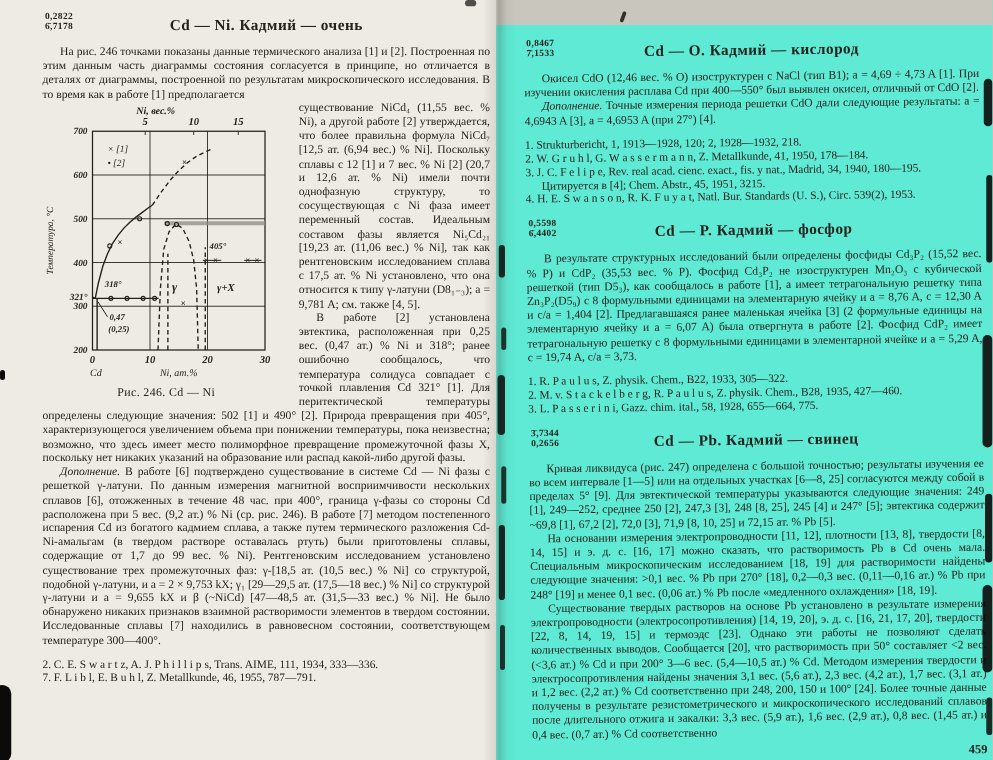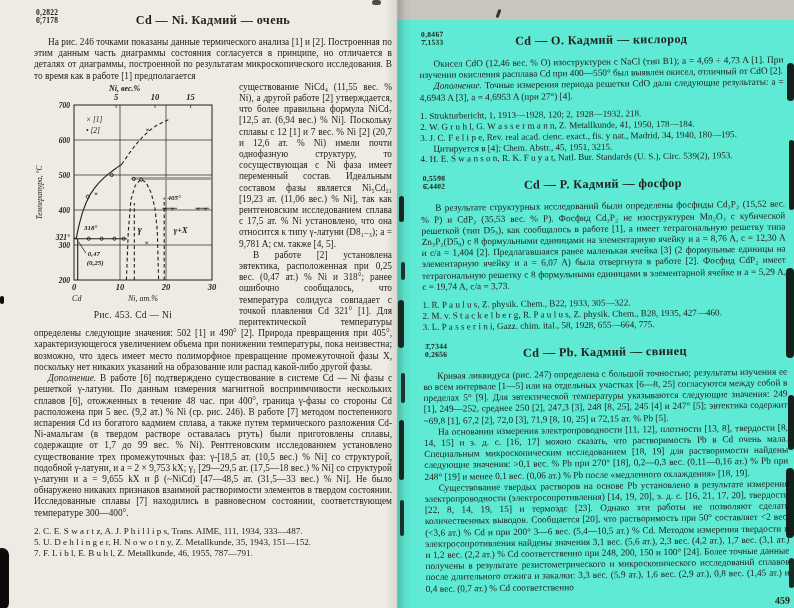--- a/index.html
+++ b/index.html
@@ -108,38 +108,37 @@
               <circle cx="77.72" cy="90" r="1.6" fill="none" stroke="#23211c" stroke-width="0.9"></circle>
               <circle cx="99.8" cy="93.85" r="1.6" fill="none" stroke="#23211c" stroke-width="0.9"></circle>
               <circle cx="107.16" cy="94.55" r="1.6" fill="none" stroke="#23211c" stroke-width="0.9"></circle>
               <text x="140.28" y="114.5" font-size="7" fill="#23211c" font-family="&quot;Liberation Serif&quot;,&quot;DejaVu Serif&quot;,serif" text-anchor="middle" font-style="italic" font-weight="bold">405°</text>
               <text x="56.56" y="144.6" font-size="7" fill="#23211c" font-family="&quot;Liberation Serif&quot;,&quot;DejaVu Serif&quot;,serif" text-anchor="middle" font-style="italic" font-weight="bold">318°</text>
               <text x="59.78" y="171.2" font-size="7" fill="#23211c" font-family="&quot;Liberation Serif&quot;,&quot;DejaVu Serif&quot;,serif" text-anchor="middle" font-style="italic" font-weight="bold">0,47</text>
               <text x="61.16" y="180.29999999999998" font-size="7" fill="#23211c" font-family="&quot;Liberation Serif&quot;,&quot;DejaVu Serif&quot;,serif" text-anchor="middle" font-style="italic" font-weight="bold">(0,25)</text>
               <text x="105.78" y="147.75" font-size="10" fill="#23211c" font-family="&quot;Liberation Serif&quot;,&quot;DejaVu Serif&quot;,serif" text-anchor="middle" font-style="italic" font-weight="bold">γ</text>
               <text x="146.71999999999997" y="147.75" font-size="8.5" fill="#23211c" font-family="&quot;Liberation Serif&quot;,&quot;DejaVu Serif&quot;,serif" text-anchor="middle" font-style="italic" font-weight="bold">γ+X</text>
             </svg>
-          <div class="fig-caption">Рис. 453. Cd — Ni</div>
+          <div class="fig-caption">Рис. 246. Cd — Ni</div>
         </div>
 
         <div class="para">
           <span>существование NiCd₄ (11,55 вес. % Ni), а другой работе [2] утверждается, что более правильна формула NiCd₇ [12,5 ат. (6,94 вес.) % Ni]. Поскольку сплавы с 12 [1] и 7 вес. % Ni [2] (20,7 и 12,6 ат. % Ni) имели почти однофазную структуру, то сосуществующая с Ni фаза имеет переменный состав. Идеальным составом фазы является Ni₅Cd₂₁ [19,23 ат. (11,06 вес.) % Ni], так как рентгеновским исследованием сплава с 17,5 ат. % Ni установлено, что она относится к типу γ-латуни (D8₁₋₃); a = 9,781 A; см. также [4, 5].</span>
         </div>
         <div class="para indent">
           <span>В работе [2] установлена эвтектика, расположенная при 0,25 вес. (0,47 ат.) % Ni и 318°; ранее ошибочно сообщалось, что температура солидуса совпадает с точкой плавления Cd 321° [1]. Для перитектической температуры определены следующие значения: 502 [1] и 490° [2]. Природа превращения при 405°, характеризующегося увеличением объема при понижении температуры, пока неизвестна; возможно, что здесь имеет место полиморфное превращение промежуточной фазы X, поскольку нет никаких указаний на образование или распад какой-либо другой фазы.</span>
         </div>
         <div class="para indent">
           <i>Дополнение.</i>
           <span>В работе [6] подтверждено существование в системе Cd — Ni фазы с решеткой γ-латуни. По данным измерения магнитной восприимчивости нескольких сплавов [6], отожженных в течение 48 час. при 400°, граница γ-фазы со стороны Cd расположена при 5 вес. (9,2 ат.) % Ni (ср. рис. 246). В работе [7] методом постепенного испарения Cd из богатого кадмием сплава, а также путем термического разложения Cd-Ni-амальгам (в твердом растворе оставалась ртуть) были приготовлены сплавы, содержащие от 1,7 до 99 вес. % Ni). Рентгеновским исследованием установлено существование трех промежуточных фаз: γ-[18,5 ат. (10,5 вес.) % Ni] со структурой, подобной γ-латуни, и a = 2 × 9,753 kX; γ₁ [29—29,5 ат. (17,5—18 вес.) % Ni] со структурой γ-латуни и a = 9,655 kX и β (~NiCd) [47—48,5 ат. (31,5—33 вес.) % Ni]. Не было обнаружено никаких признаков взаимной растворимости элементов в твердом состоянии. Исследованные сплавы [7] находились в равновесном состоянии, соответствующем температуре 300—400°.</span>
         </div>
       </div>
 
       <div class="refs">
-        <div class="ref">2. C. E. S w a r t z, A. J. P h i l l i p s, Trans. AIME, 111, 1934, 333—487.</div>
-        <div class="ref">5. U. D e h l i n g e r, H. N o w o t n y, Z. Metallkunde, 35, 1943, 151—152.</div>
+        <div class="ref">2. C. E. S w a r t z, A. J. P h i l l i p s, Trans. AIME, 111, 1934, 333—336.</div>
         <div class="ref">7. F. L i b l, E. B u h l, Z. Metallkunde, 46, 1955, 787—791.</div>
       </div>
 
     </div>
   </div>
 
   <div class="page" id="page-right">
     <div class="content-right">
 
       <div class="sec">

